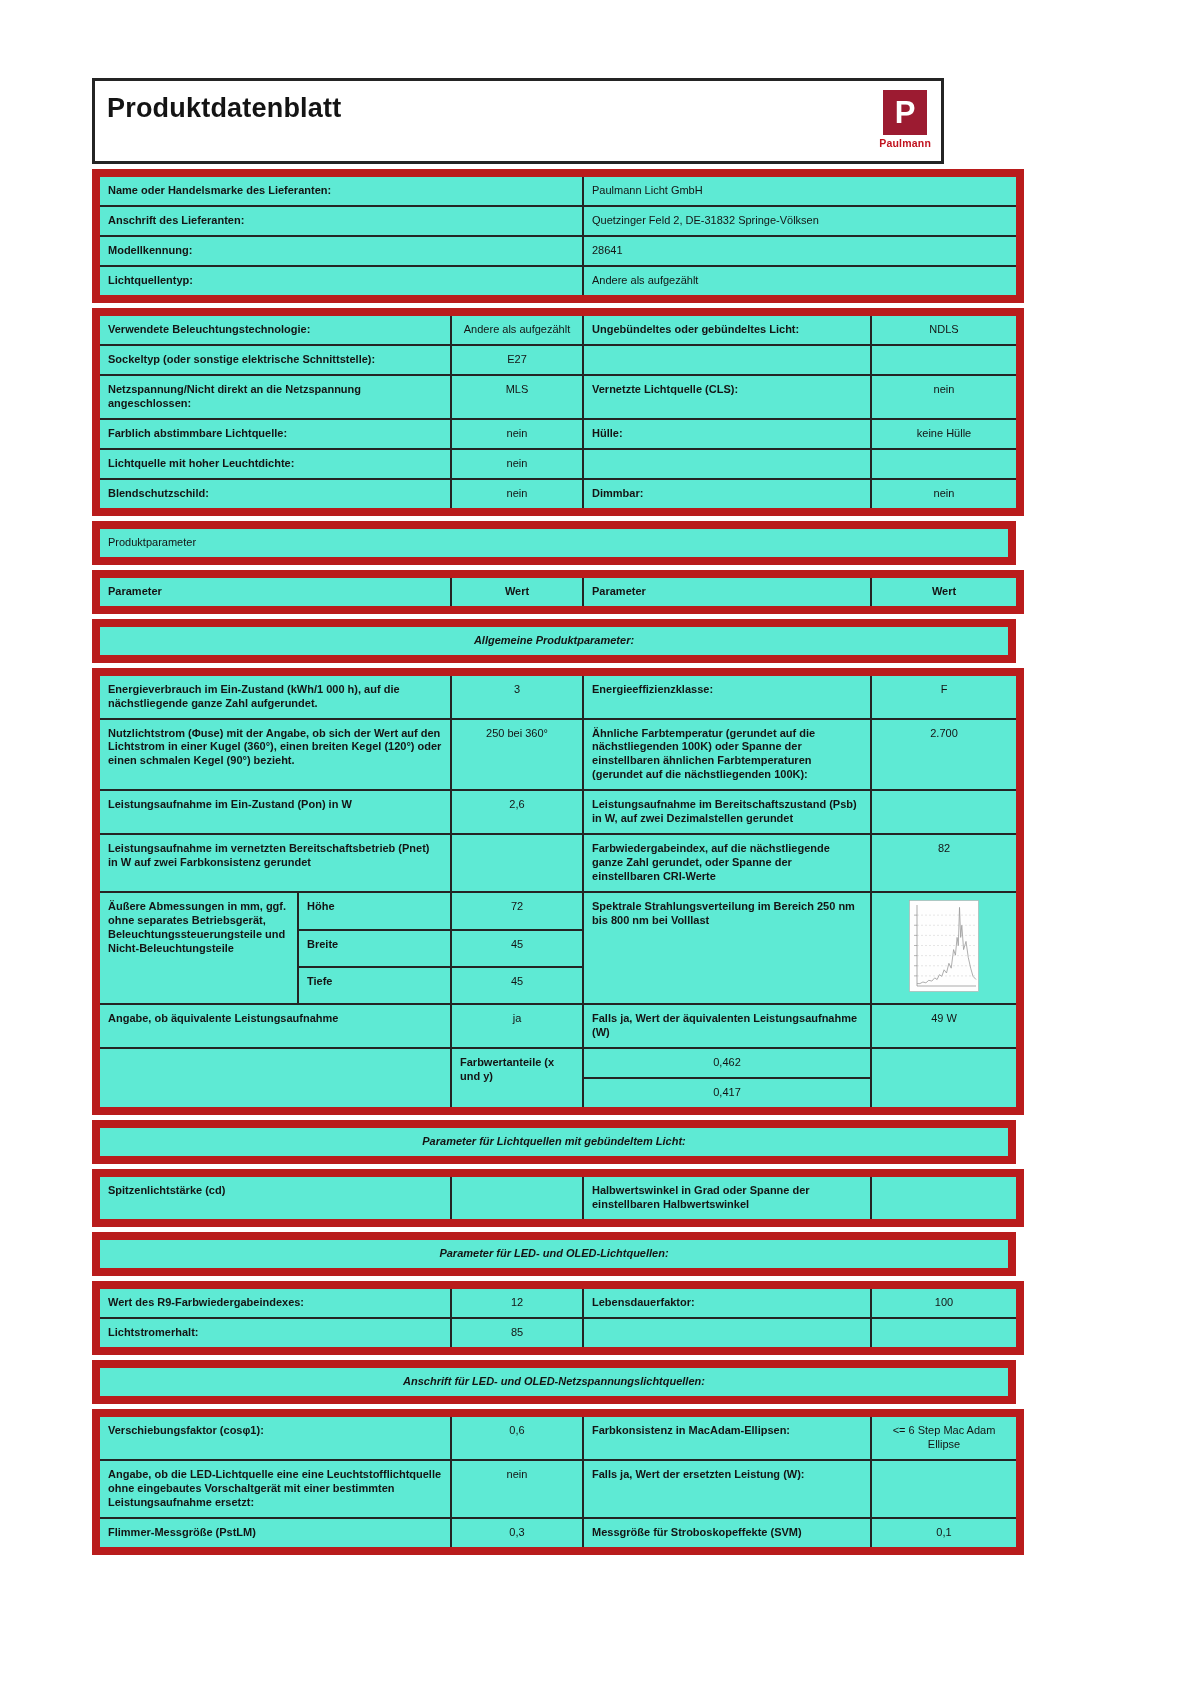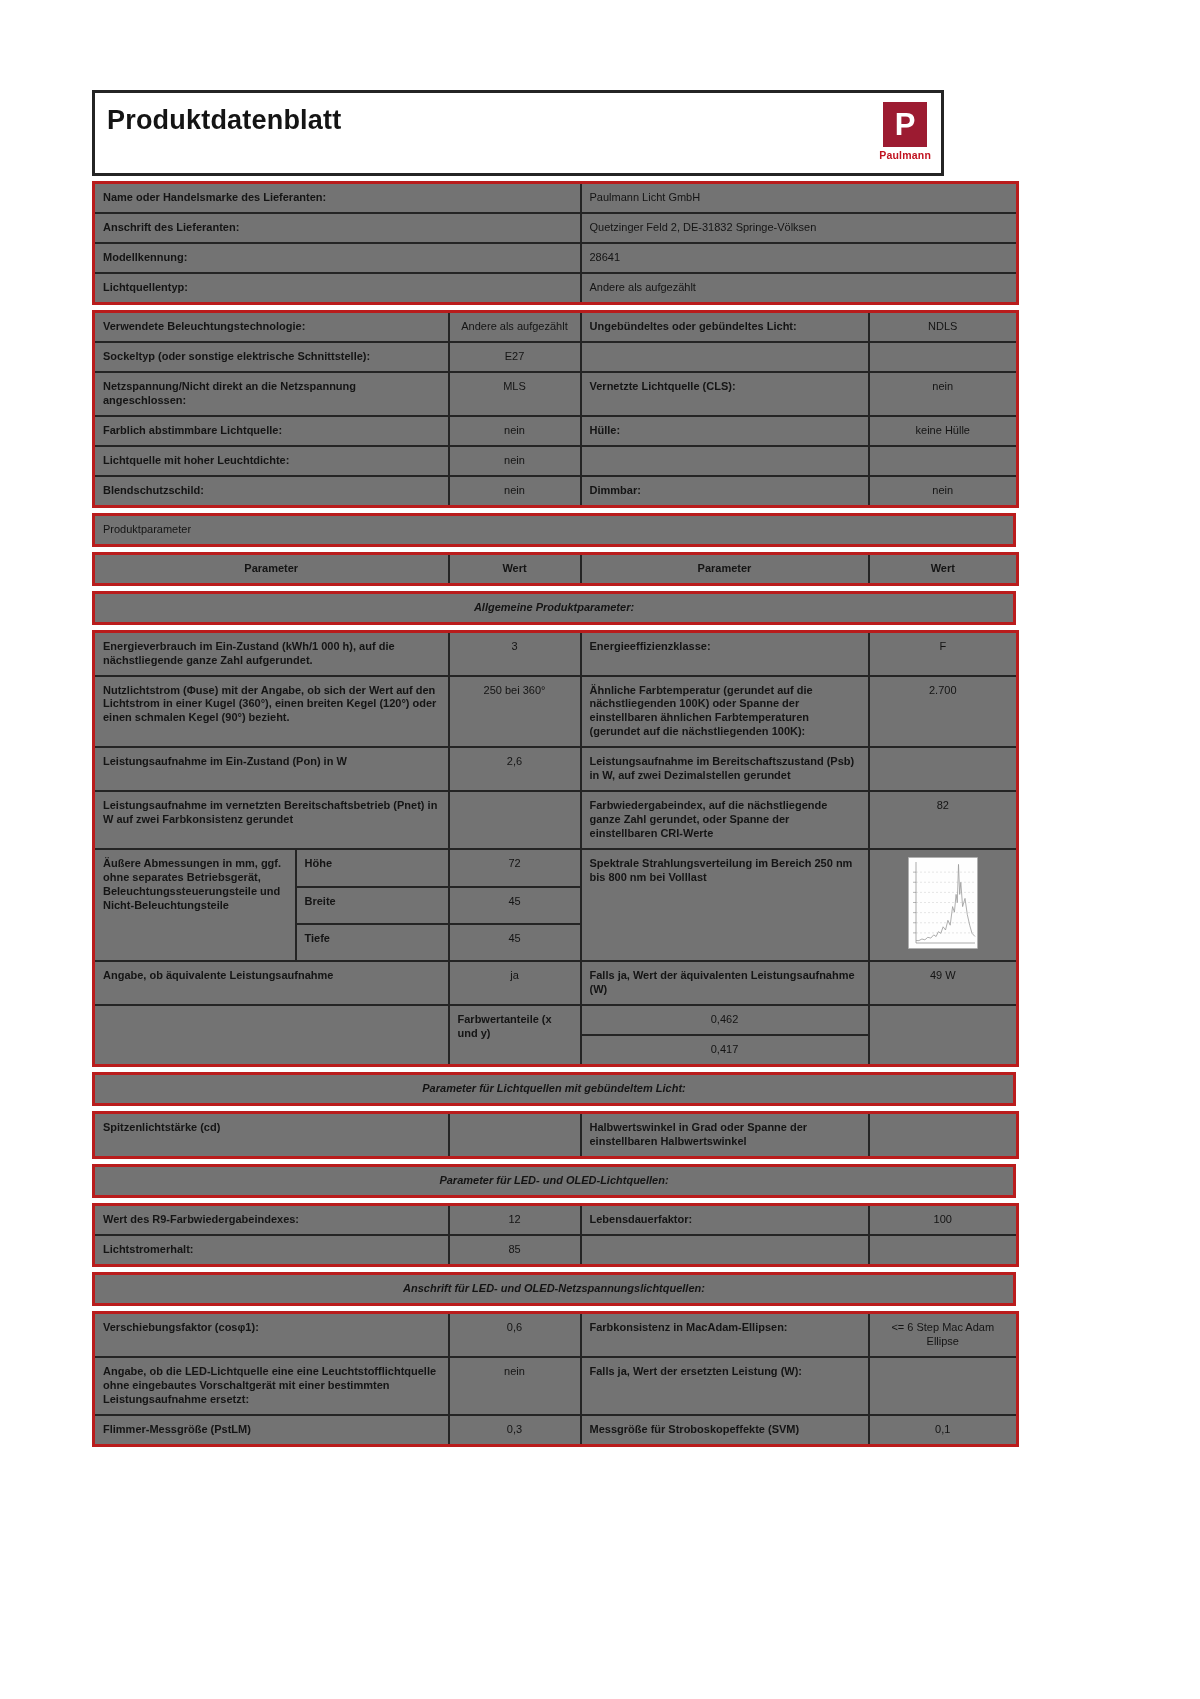--- a/index.html
+++ b/index.html
@@ -1,32 +1,32 @@
 <!DOCTYPE html>
 <html lang="de"><head>
 <meta charset="utf-8">
 <style>
   html,body{margin:0;padding:0;background:#ffffff;}
   body{width:1200px;height:1699px;position:relative;font-family:"Liberation Sans",sans-serif;color:#141414;}
-  .page{position:absolute;left:92px;top:78px;width:852px;margin-top:12px;}
+  .page{position:absolute;left:92px;top:78px;width:852px;}
   .titlebox{border:3px solid #242424;height:86px;box-sizing:border-box;display:flex;justify-content:space-between;align-items:flex-start;padding:8px 10px 6px 12px;background:#fff;}
   h1{font-size:27px;font-weight:bold;margin:4px 0 0 0;letter-spacing:.2px;}
   .logo{display:flex;flex-direction:column;align-items:center;row-gap:2px;margin-top:1px;}
   .logo-square{width:44px;height:45px;display:flex;align-items:center;justify-content:center;color:#fff;font-size:31px;font-weight:bold;line-height:1;}
   .logo-text{font-size:10.5px;font-weight:bold;letter-spacing:.2px;}
-  table.t{border-collapse:collapse;table-layout:fixed;width:924px;margin-top:5px;border:3px solid #b91c1c;background:#737373;}
+  table.t{border-collapse:collapse;table-layout:fixed;width:924px;margin-top:5px;border:8px solid #b91c1c;background:#5eead4;}
   table.t td{border:2px solid #242424;font-size:11px;line-height:1.27;padding:7px 8px;vertical-align:top;word-wrap:break-word;}
   td.lbl{font-weight:bold;text-align:left;}
   td.val{font-weight:normal;text-align:center;}
   td.band{font-weight:normal;padding:10px 8px;}
   td.sect{font-weight:bold;font-style:italic;padding:9px 8px;text-align:center;}
   td.sub{font-weight:bold;}
   td.chart-cell{padding:3px 4px;text-align:center;vertical-align:top;}
   .two-col td{padding:10px 8px;}
-  .hdr td{font-weight:bold;text-align:center;}
+  .hdr td{font-weight:bold;}
   td.empty{padding:7px 8px;}
 </style>
 </head>
 <body>
 
 <div class="page">
 
   <div class="titlebox">
     <h1>Produktdatenblatt</h1>
     <div class="logo">

